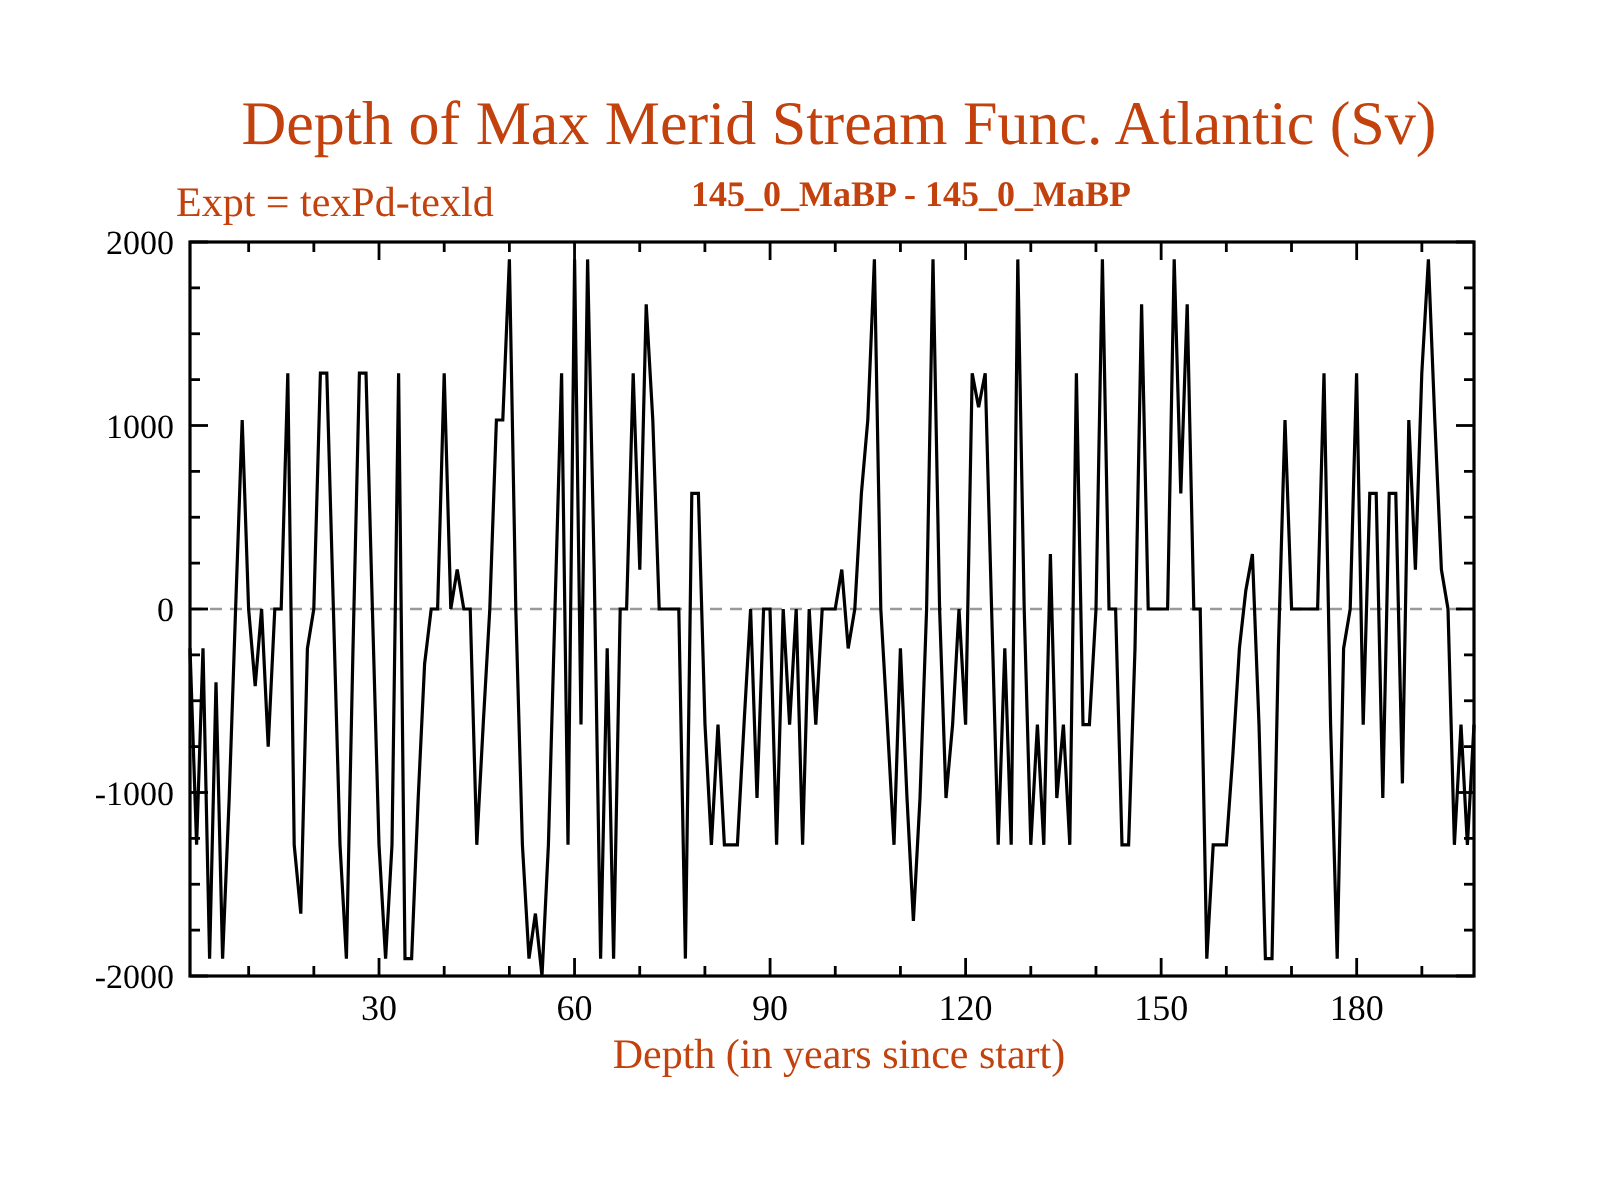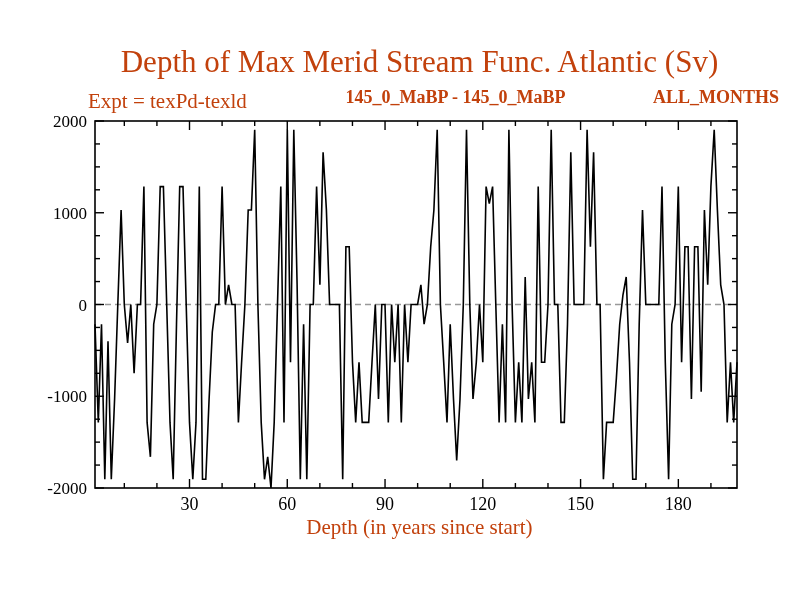--- a/index.html
+++ b/index.html
@@ -28,21 +28,20 @@
   svg.plot{position:absolute;top:0;left:0;}
   .ticklab{font-family:"Liberation Serif","DejaVu Serif",serif;}
 </style>
 </head>
 <body>
 
 <div class="page">
   <div class="chart-title">Depth of Max Merid Stream Func. Atlantic (Sv)</div>
   <div class="subtitle-left">Expt = texPd-texld</div>
   <div class="subtitle-center">145_0_MaBP - 145_0_MaBP</div>
-  <div class="subtitle-right">ALL_MONTHS</div>
   <svg class="plot" id="plot-svg" width="800" height="600">
       <line x1="95" y1="304.5" x2="737" y2="304.5" stroke="#999999" stroke-width="1.3" stroke-dasharray="6 4"></line>
       <g stroke="#000000" stroke-width="1.4">
         <line x1="189.50761421319797" y1="488" x2="189.50761421319797" y2="479"></line>
         <line x1="189.50761421319797" y1="121" x2="189.50761421319797" y2="130"></line>
         <line x1="287.2741116751269" y1="488" x2="287.2741116751269" y2="479"></line>
         <line x1="287.2741116751269" y1="121" x2="287.2741116751269" y2="130"></line>
         <line x1="385.0406091370558" y1="488" x2="385.0406091370558" y2="479"></line>
         <line x1="385.0406091370558" y1="121" x2="385.0406091370558" y2="130"></line>
         <line x1="482.8071065989848" y1="488" x2="482.8071065989848" y2="479"></line>

